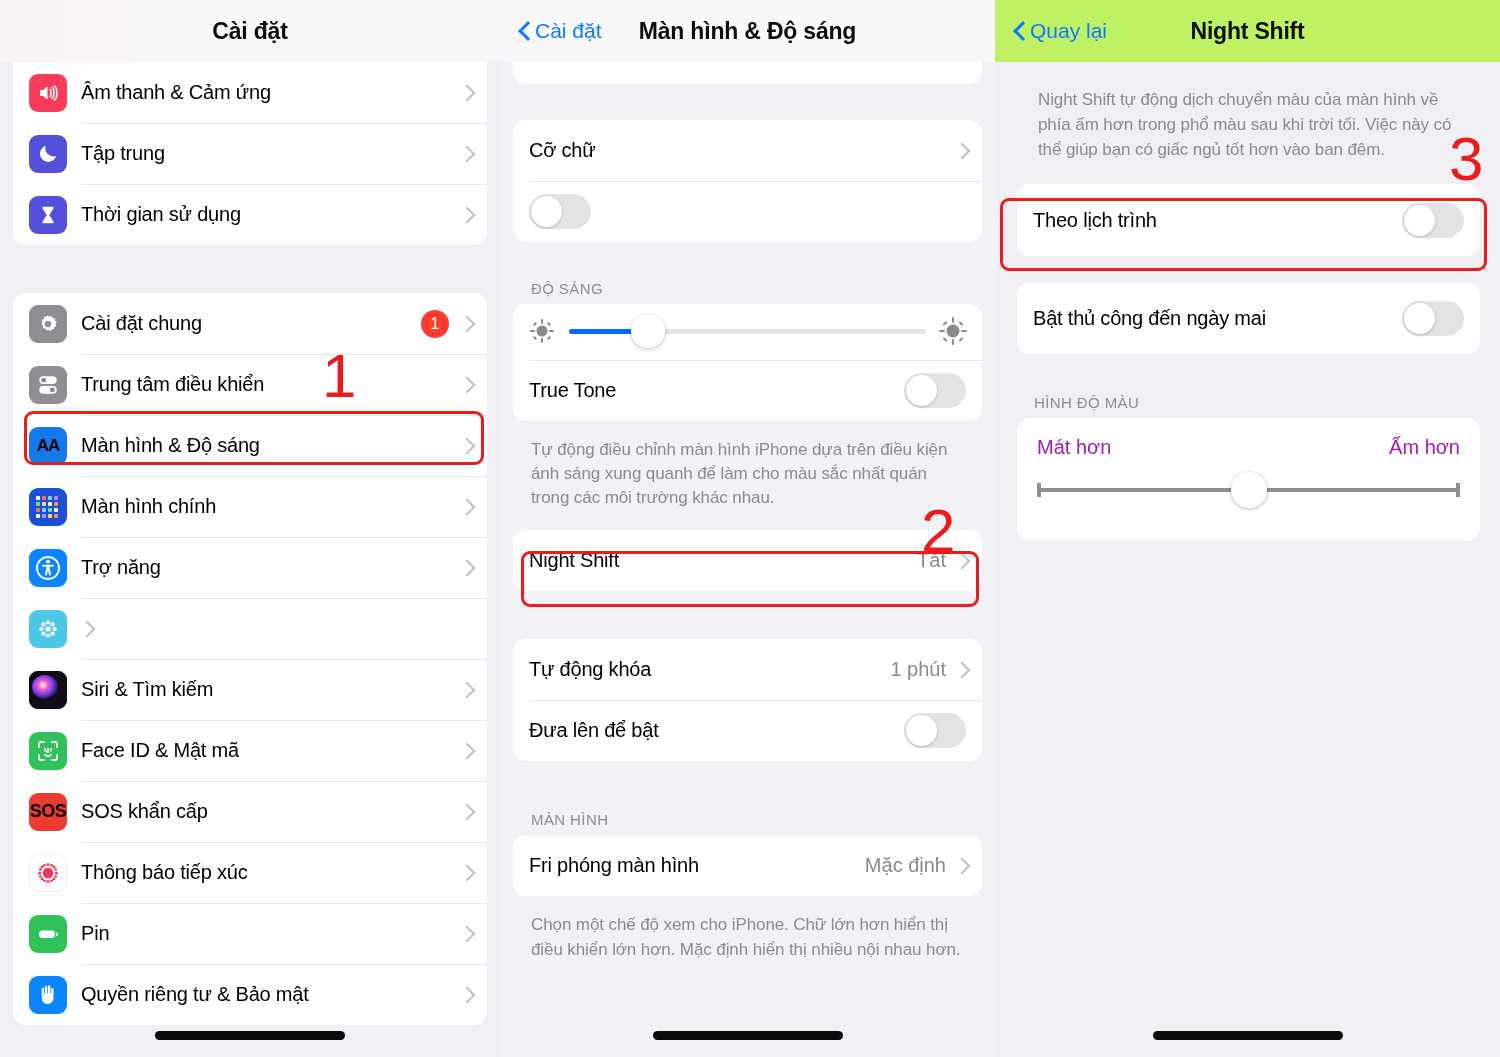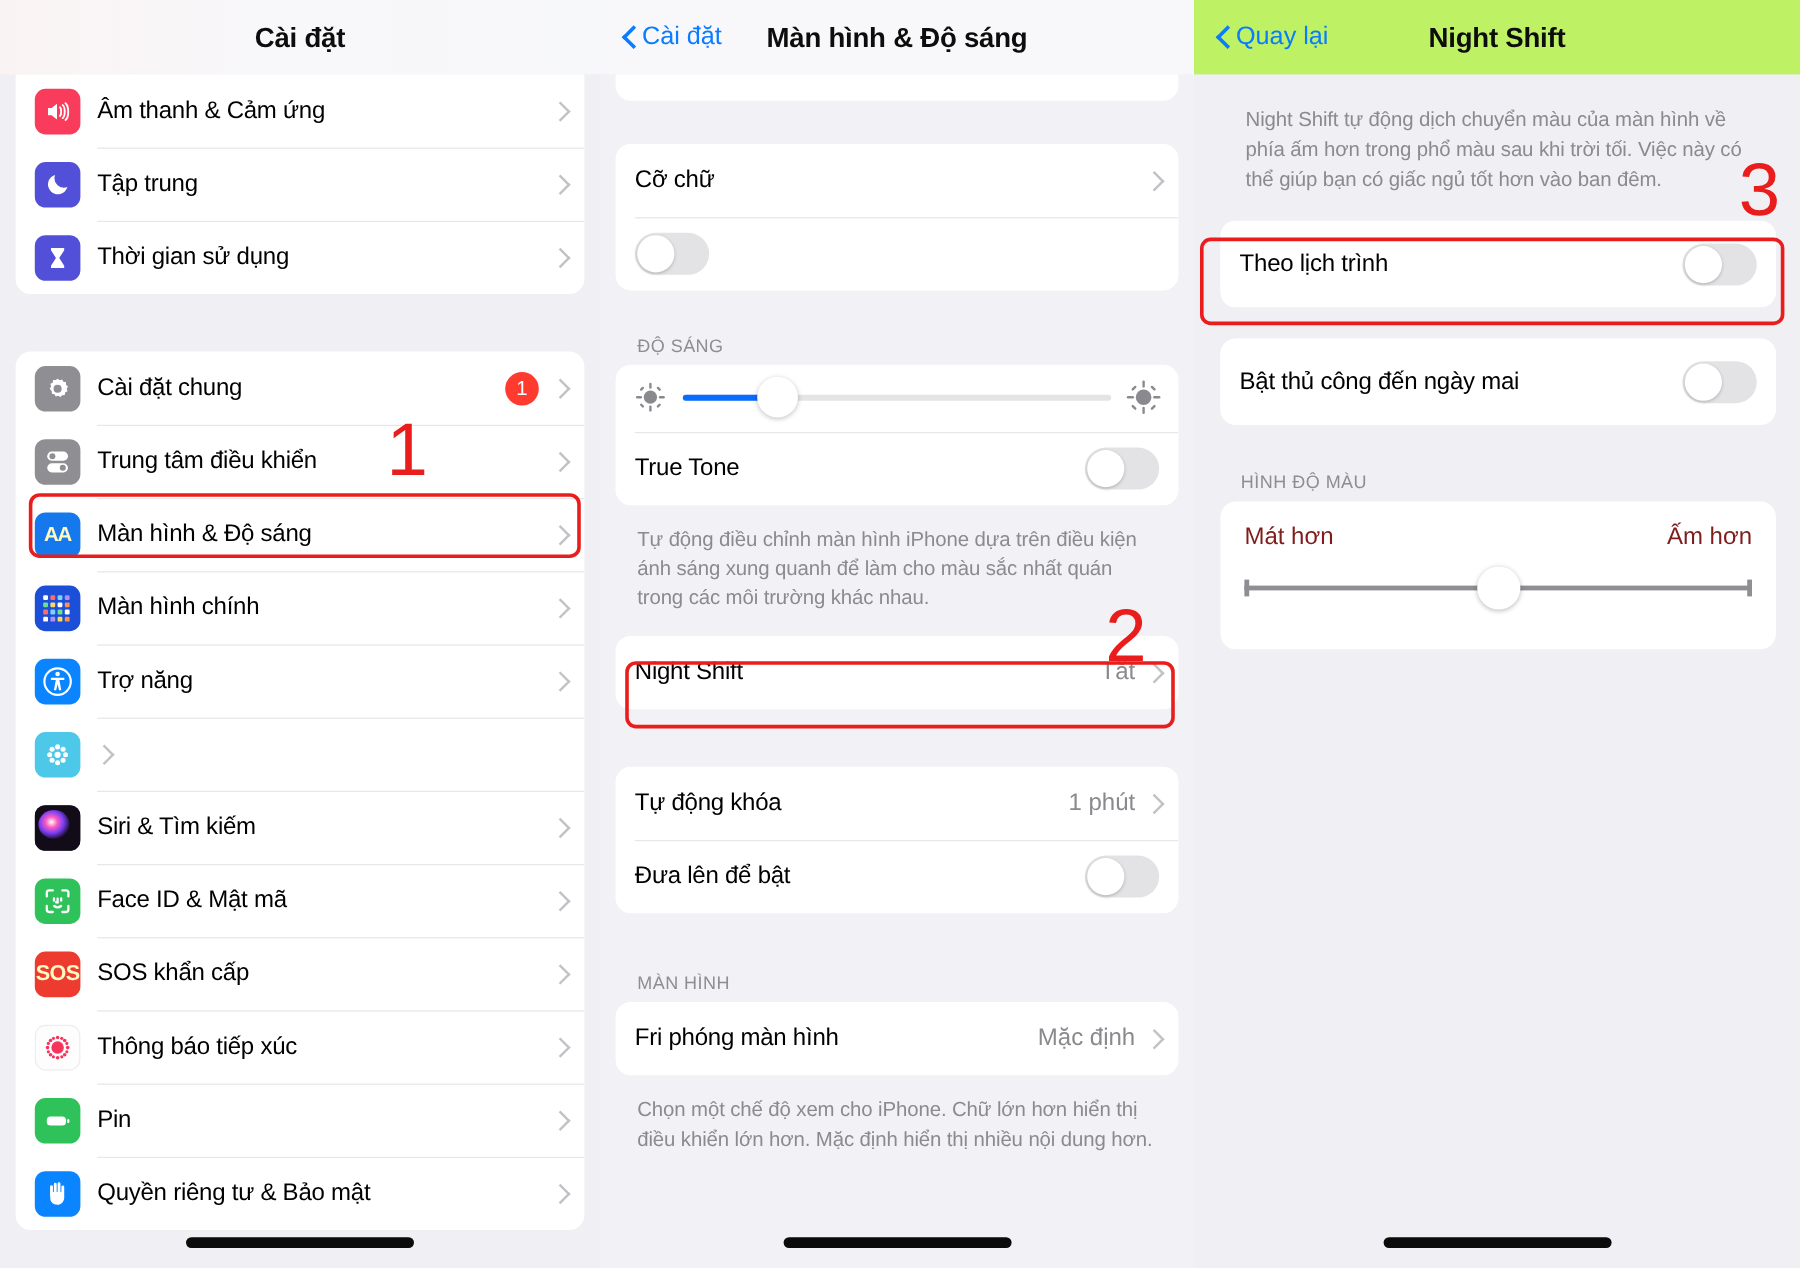--- a/index.html
+++ b/index.html
@@ -68,21 +68,21 @@
     content:""; position:absolute; left:0; top:3px;
     width:10px; height:10px;
     border-right:2.5px solid #c2c2c6; border-top:2.5px solid #c2c2c6;
     transform:rotate(45deg);
   }
 
   
   .appicon {
     width:38px; height:38px; border-radius:9px; margin-right:14px;
     display:flex; align-items:center; justify-content:center;
-    flex:0 0 auto; color:#fef9c3; font-weight:bold; overflow:hidden;
+    flex:0 0 auto; color:#000000; font-weight:bold; overflow:hidden;
   }
 
   .badge {
     width:28px; height:28px; border-radius:50%; background:#ff3b30;
     color:#fff; font-size:17px; display:flex; align-items:center;
     justify-content:center; margin-right:12px; flex:0 0 auto;
   }
 
   
   .toggle {
@@ -119,21 +119,21 @@
   }
   .slider-fill { position:absolute; left:0; top:0; bottom:0; background:#0a6cff; border-radius:3px; }
   .slider-knob {
     position:absolute; top:50%; transform:translate(-50%,-50%);
     width:34px; height:34px; border-radius:50%; background:#fff;
     box-shadow:0 1px 4px rgba(0,0,0,.25);
   }
 
   
   .temp-card { background:#fff; border-radius:13px; padding:18px 20px 34px; }
-  .temp-labels { display:flex; justify-content:space-between; font-size:20px; color:#7f1d1d; margin-bottom:14px; }
+  .temp-labels { display:flex; justify-content:space-between; font-size:20px; color:#a21caf; margin-bottom:14px; }
   .temp-track-wrap { position:relative; height:34px; }
   .temp-track {
     position:absolute; left:0; right:0; top:50%; transform:translateY(-50%);
     height:4px; background:#8e8e93;
   }
   .temp-cap{
     position:absolute; top:50%; transform:translateY(-50%);
     width:4px; height:14px; background:#8e8e93;
   }
   .temp-cap.l{ left:0; } .temp-cap.r{ right:0; }
@@ -499,21 +499,21 @@
       <div class="sec-hdr">MÀN HÌNH</div>
 
       <div class="group">
         <div class="row noicon">
           <div class="label">Fri phóng màn hình</div>
           <div class="value">Mặc định</div>
           <div class="chev"></div>
         </div>
       </div>
 
-      <div class="footnote">Chọn một chế độ xem cho iPhone. Chữ lớn hơn hiển thị điều khiển lớn hơn. Mặc định hiển thị nhiều nội dung hơn.</div>
+      <div class="footnote">Chọn một chế độ xem cho iPhone. Chữ lớn hơn hiển thị điều khiển lớn hơn. Mặc định hiển thị nhiều nội nhau hơn.</div>
     </div>
 
     <div class="home-ind"></div>
   </div>
 
   <div class="phone right">
     <div class="navbar">
       <div class="nav-back">
         <span class="chev-left"></span>
         <span>Quay lại</span>

